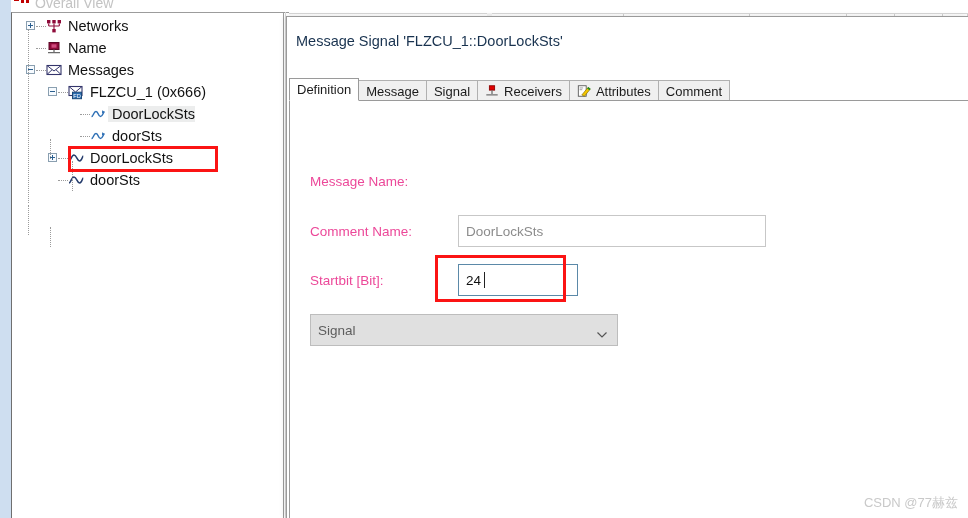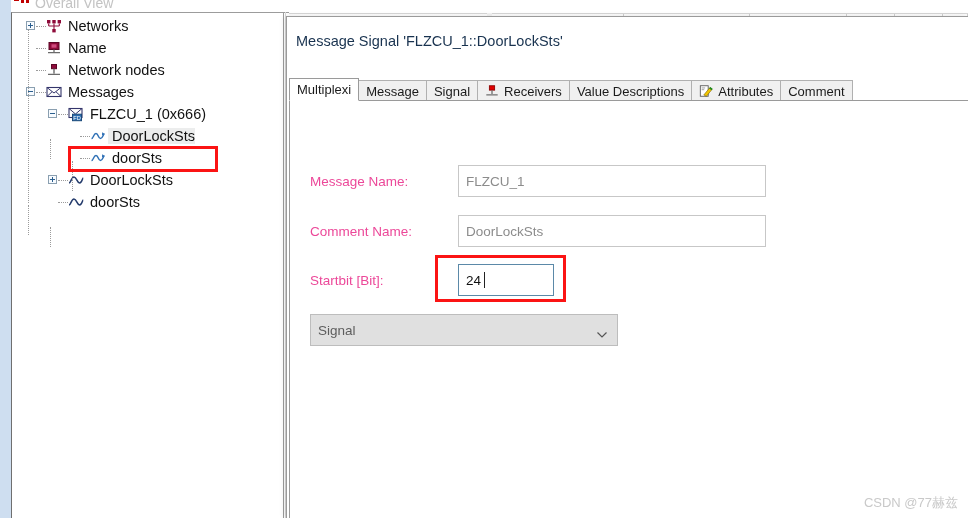--- a/index.html
+++ b/index.html
@@ -251,21 +251,21 @@
     background: #ffffff;
     color: #8c8c8c;
     font-family: "Liberation Sans", sans-serif;
     font-size: 13.5px;
     padding: 0 7px;
     outline: none;
   }
   .field.focused {
     border: 1px solid #5b89a8;
     color: #111111;
-    width: 96px;
+    width: 120px;
   }
   .caret {
     position: absolute;
     left: 175px;
     top: 8px;
     width: 1px;
     height: 16px;
     background: #222;
   }
   .field-wrap { position: relative; display: flex; align-items: center; }
@@ -351,28 +351,20 @@
         <div class="tree-row">
           <span class="dots-h" style="left: 24px; top: 11px; width: 10px;"></span>
           <span class="ticon" style="left: 34px; top: 3px;"><svg width="16" height="16" viewBox="0 0 16 16">
               <rect x="3" y="2.5" width="10" height="7" fill="#8e0b3a" stroke="#5c0726"></rect>
               <rect x="5.5" y="4.3" width="5" height="3.4" fill="#d14b7e"></rect>
               <path d="M8,9.5 L8,12 M2,12.6 L14,12.6" stroke="#6b6b6b" stroke-width="1.3"></path>
             </svg></span>
           <span class="lbl" style="margin-left: 52px;">Name</span>
         </div>
         <div class="tree-row">
-          <span class="dots-h" style="left: 24px; top: 11px; width: 10px;"></span>
-          <span class="ticon" style="left: 34px; top: 3px;"><svg width="16" height="16" viewBox="0 0 16 16">
-              <rect x="5.5" y="2.5" width="5" height="4.2" fill="#8e0b3a" stroke="#5c0726"></rect>
-              <path d="M8,6.7 L8,11.6 M2,12.4 L14,12.4" stroke="#6b6b6b" stroke-width="1.4"></path>
-            </svg></span>
-          <span class="lbl" style="margin-left: 52px;">Network nodes</span>
-        </div>
-        <div class="tree-row">
           <span class="exp" style="left: 14px; top: 6px;"></span>
           <span class="dots-h" style="left: 24px; top: 11px; width: 10px;"></span>
           <span class="ticon" style="left: 34px; top: 3px;"><svg width="16" height="16" viewBox="0 0 16 16">
               <rect x="1" y="3.5" width="14" height="9" fill="#ffffff" stroke="#34356b" stroke-width="1.1"></rect>
               <path d="M1,3.5 L8,9 L15,3.5 M1,12.5 L6,7.8 M15,12.5 L10,7.8" stroke="#34356b" stroke-width="1" fill="none"></path>
             </svg></span>
           <span class="lbl" style="margin-left: 52px;">Messages</span>
         </div>
         <div class="tree-row">
           <span class="exp" style="left: 36px; top: 6px;"></span>
@@ -425,59 +417,53 @@
   </div>
   <div class="tree-panel-rightedge"></div>
   <div class="tree-panel-rightedge2"></div>
 
   <div class="dialog">
 
     <div class="dialog-title">Message Signal 'FLZCU_1::DoorLockSts'</div>
 
     <div class="tabstrip" id="tabstrip">
         <div class="tab active">
-          <span>Multiplexi</span>
+          <span>Definition</span>
         </div>
         <div class="tab">
           <span>Message</span>
         </div>
         <div class="tab">
           <span>Signal</span>
         </div>
         <div class="tab">
           <span class="tabicon"><svg width="14" height="14" viewBox="0 0 16 16">
               <rect x="5" y="2" width="6" height="5" fill="#e00000" stroke="#8a0000"></rect>
               <path d="M8,7 L8,11.5 M1.5,12.4 L14.5,12.4" stroke="#707070" stroke-width="1.5"></path>
             </svg></span>
           <span>Receivers</span>
-        </div>
-        <div class="tab">
-          <span>Value Descriptions</span>
         </div>
         <div class="tab">
           <span class="tabicon"><svg width="14" height="14" viewBox="0 0 16 16">
               <rect x="1.5" y="2" width="9" height="12" fill="#ffffff" stroke="#555"></rect>
               <path d="M3,4.5 L7,4.5 M3,6.5 L6,6.5" stroke="#8a8a8a" stroke-width="0.9"></path>
               <path d="M5.5,12.5 L12.5,4 L15,6 L8.5,14 Z" fill="#f2c500" stroke="#7d6600" stroke-width="0.7"></path>
               <path d="M12.2,4.3 L15,6.3" stroke="#1f8a1f" stroke-width="2.2"></path>
             </svg></span>
           <span>Attributes</span>
         </div>
         <div class="tab">
           <span>Comment</span>
         </div>
       </div>
 
     <div class="tabpage">
 
       <div class="form-row" style="top:64px;">
         <div class="form-label">Message Name:</div>
-        <div class="field-wrap">
-          <input class="field" type="text" readonly="" value="FLZCU_1" style="">
-        </div>
       </div>
 
       <div class="form-row" style="top:114px;">
         <div class="form-label">Comment Name:</div>
         <div class="field-wrap">
           <input class="field" type="text" readonly="" value="DoorLockSts" style="">
         </div>
       </div>
 
       <div class="form-row" style="top:163px;">

